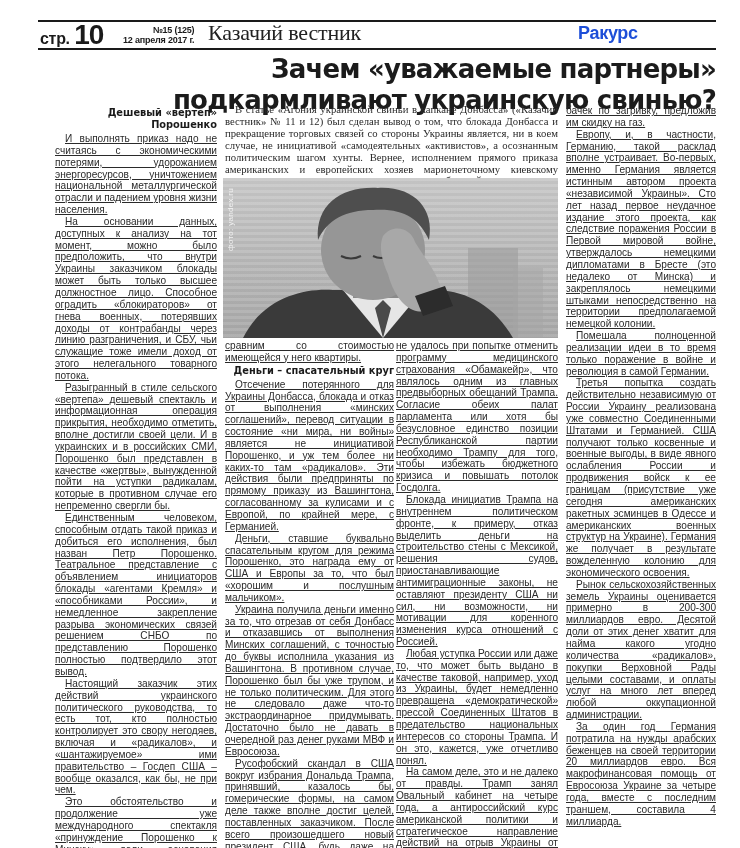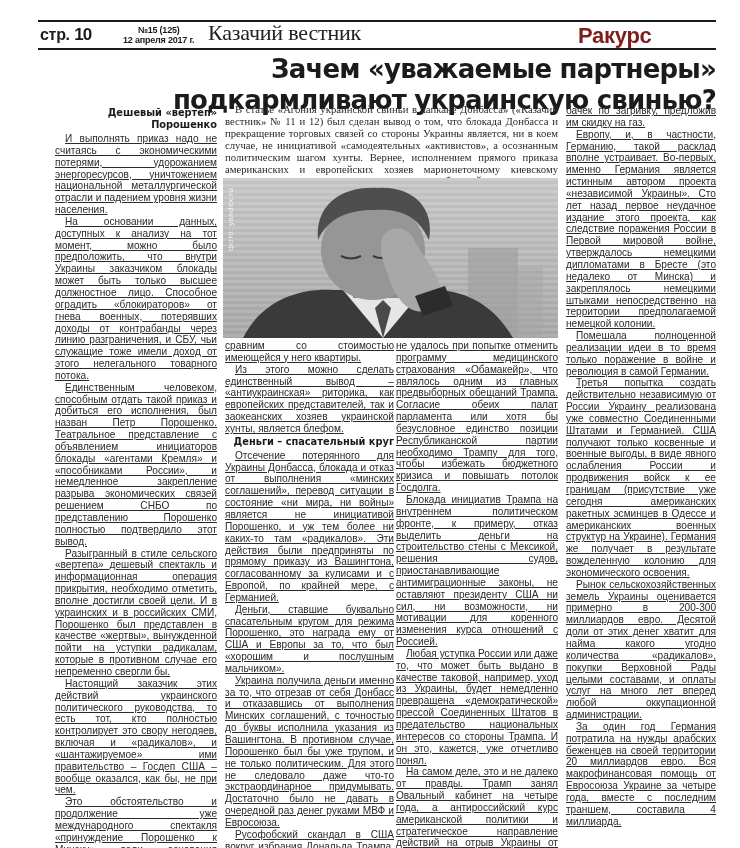--- a/index.html
+++ b/index.html
@@ -5,24 +5,24 @@
   * { box-sizing: border-box; margin: 0; padding: 0; }
   html, body { width: 740px; height: 848px; background: #ffffff; overflow: hidden; }
   body { position: relative; font-family: "Liberation Sans", sans-serif; color: #1a1a1a; }
 
   .masthead {
     position: absolute; left: 38px; top: 20px; width: 678px; height: 30px;
     border-top: 2px solid #1a1a1a; border-bottom: 2px solid #1a1a1a;
   }
   .mh-page { position: absolute; left: 2px; top: 0px; font-family: "Liberation Sans", sans-serif; font-weight: bold; color: #1a1a1a; white-space: nowrap; }
   .mh-page .lbl { font-size: 16px; letter-spacing: -0.3px; }
-  .mh-page .num { font-size: 17px; letter-spacing: -1px; line-height: 26px; }
-  .mh-issue { position: absolute; left: 85px; top: 3px; font-size: 9px; font-weight: bold; line-height: 10px; text-align: center; letter-spacing: -0.2px; }
+  .mh-page .num { font-size: 28px; letter-spacing: -1px; line-height: 26px; }
+  .mh-issue { position: absolute; left: 85px; top: 3px; font-size: 9px; font-weight: bold; line-height: 10px; text-align: right; letter-spacing: -0.2px; }
   .mh-title { position: absolute; left: 170px; top: -2px; font-family: "Liberation Serif", serif; font-size: 22px; color: #222; letter-spacing: -0.2px; white-space: nowrap; }
-  .mh-section { position: absolute; left: 540px; top: 1px; font-size: 22px; font-weight: bold; color: #7f1d1d; white-space: nowrap; letter-spacing: -0.3px; }
+  .mh-section { position: absolute; left: 540px; top: 1px; font-size: 18px; font-weight: bold; color: #1d4ed8; white-space: nowrap; letter-spacing: -0.3px; }
 
   .headline {
     position: absolute; left: 38px; top: 54px; width: 678px; text-align: right;
     font-family: "DejaVu Sans", sans-serif; font-weight: bold; font-size: 26px; line-height: 31px;
     letter-spacing: -0.8px; color: #1b1b1b;
   }
 
   .col { position: absolute; font-size: 10.1px; line-height: 11.85px; text-align: justify; color: #2a2a2a; }
   .col p { text-indent: 10px; text-decoration: underline; }
   .col p.noindent { text-indent: 0; }
@@ -64,22 +64,22 @@
   <div class="mh-title">Казачий вестник</div>
   <div class="mh-section">Ракурс</div>
 </div>
 
 <h1 class="headline">Зачем «уважаемые партнеры» подкармливают украинскую свинью?</h1>
 
 <div class="col c1">
   <h3>Дешевый «вертеп» Порошенко</h3>
   <p>И выполнять приказ надо не считаясь с экономическими потерями, удорожанием энергоресурсов, уничтожением национальной металлургической отрасли и падением уровня жизни населения.</p>
   <p>На основании данных, доступных к анализу на тот момент, можно было предположить, что внутри Украины заказчиком блокады может быть только высшее должностное лицо. Способное оградить «блокираторов» от гнева военных, потерявших доходы от контрабанды через линию разграничения, и СБУ, чьи служащие тоже имели доход от этого нелегального товарного потока.</p>
+  <p>Разыгранный в стиле сельского «вертепа» дешевый спектакль и информационная операция прикрытия, необходимо отметить, вполне достигли своей цели. И в украинских и в российских СМИ, Порошенко был представлен в качестве «жертвы», вынужденной пойти на уступки радикалам, которые в противном случае его непременно свергли бы.</p>
   <p>Единственным человеком, способным отдать такой приказ и добиться его исполнения, был назван Петр Порошенко. Театральное представление с объявлением инициаторов блокады «агентами Кремля» и «пособниками России», и немедленное закрепление разрыва экономических связей решением СНБО по представлению Порошенко полностью подтвердило этот вывод.</p>
-  <p>Разыгранный в стиле сельского «вертепа» дешевый спектакль и информационная операция прикрытия, необходимо отметить, вполне достигли своей цели. И в украинских и в российских СМИ, Порошенко был представлен в качестве «жертвы», вынужденной пойти на уступки радикалам, которые в противном случае его непременно свергли бы.</p>
   <p>Настоящий заказчик этих действий украинского политического руководства, то есть тот, кто полностью контролирует это свору негодяев, включая и «радикалов», и «шантажируемое» ими правительство – Госдеп США – вообще оказался, как бы, не при чем.</p>
   <p>Это обстоятельство и продолжение уже международного спектакля «принуждение Порошенко к Минску» дали основания аналитикам порассуждать, как Европа теперь будет наказывать непослушный Киев за нарушение Минских соглашений и добровольный отказ от Донбасса.</p>
 
 </div>
 
 <div class="lead">
   <p>В статье «Агония украинской свиньи в капкане Донбасса» («Казачий вестник» № 11 и 12) был сделан вывод о том, что блокада Донбасса и прекращение торговых связей со стороны Украины является, ни в коем случае, не инициативой «самодеятельных «активистов», а осознанным политическим шагом хунты. Вернее, исполнением прямого приказа американских и европейских хозяев марионеточному киевскому правительству — огрызть ногу, попавшую в донбасский капкан</p>
 </div>
 
 <div class="photo" title="Петр Порошенко, закрывший лицо рукой">
@@ -105,21 +105,20 @@
 
     <path d="M160 58 C170 45, 188 50, 192 64 C200 78, 215 95, 218 112 C220 126, 205 138, 190 132 C176 126, 168 108, 165 96 C160 85, 155 70, 160 58 Z" fill="#a8a8a8"></path>
 
     <path d="M192 118 L222 108 L230 128 L200 138 Z" fill="#2c2c2c"></path>
   </svg>
   <div class="credit">фото: yandex.ru</div>
 </div>
 
 <div class="col c2">
   <p class="noindent">сравним со стоимостью имеющейся у него квартиры.</p>
-  <p>Из этого можно сделать единственный вывод – «антиукраинская» риторика, как европейских представителей, так и заокеанских хозяев украинской хунты, является блефом.</p>
   <h3>Деньги – спасательный круг</h3>
   <p>Отсечение потерянного для Украины Донбасса, блокада и отказ от выполнения «минских соглашений», перевод ситуации в состояние «ни мира, ни войны» является не инициативой Порошенко, и уж тем более ни каких-то там «радикалов». Эти действия были предприняты по прямому приказу из Вашингтона, согласованному за кулисами и с Европой, по крайней мере, с Германией.</p>
   <p>Деньги, ставшие буквально спасательным кругом для режима Порошенко, это награда ему от США и Европы за то, что был «хорошим и послушным мальчиком».</p>
   <p>Украина получила деньги именно за то, что отрезав от себя Донбасс и отказавшись от выполнения Минских соглашений, с точностью до буквы исполнила указания из Вашингтона. В противном случае, Порошенко был бы уже трупом, и не только политическим. Для этого не следовало даже что-то экстраординарное придумывать. Достаточно было не давать в очередной раз денег руками МВФ и Евросоюза.</p>
   <p>Русофобский скандал в США вокруг избрания Дональда Трампа, принявший, казалось бы, гомерические формы, на самом деле также вполне достиг целей, поставленных заказчиком. После всего произошедшего новый президент США, будь даже на самом деле агентом СВР, под страхом импичмента, не посмеет ни на йоту изменить антироссийский курс внешней политики.</p>
 
 </div>
 
 <div class="col c3">
   <p class="noindent">не удалось при попытке отменить программу медицинского страхования «Обамакейр», что являлось одним из главных предвыборных обещаний Трампа. Согласие обеих палат парламента или хотя бы безусловное единство позиции Республиканской партии необходимо Трампу для того, чтобы избежать бюджетного кризиса и повышать потолок Госдолга.</p>

